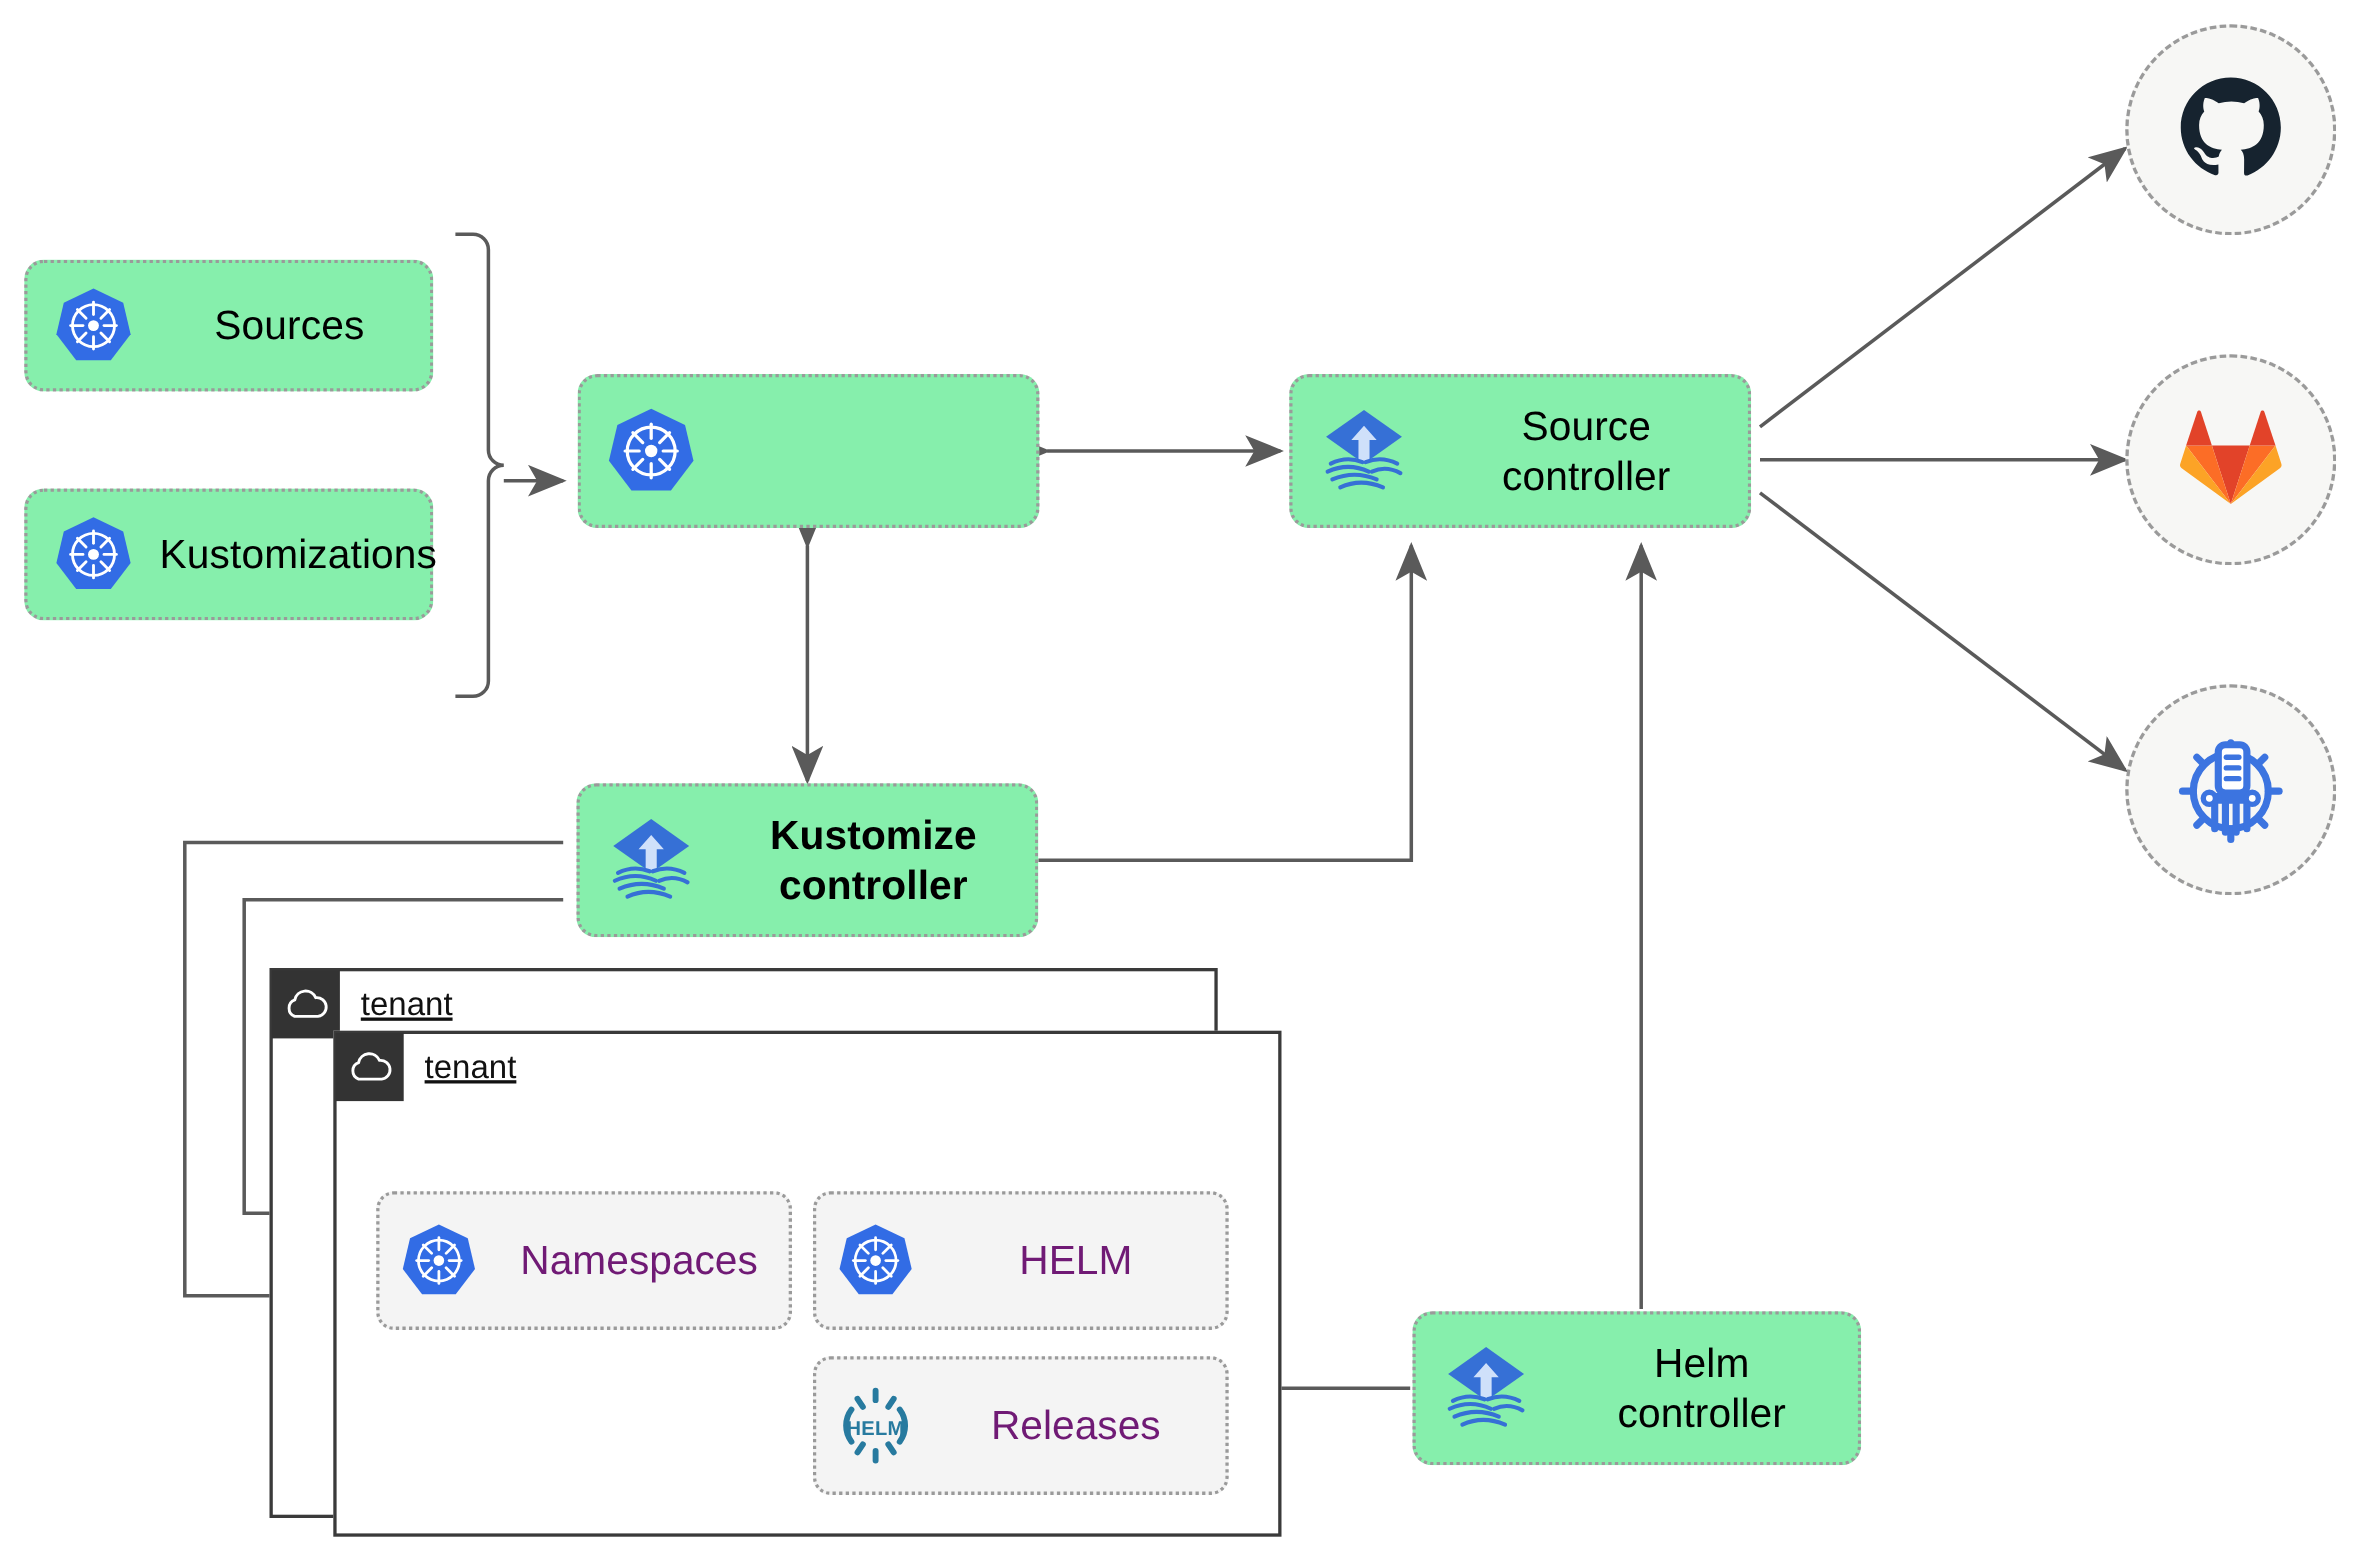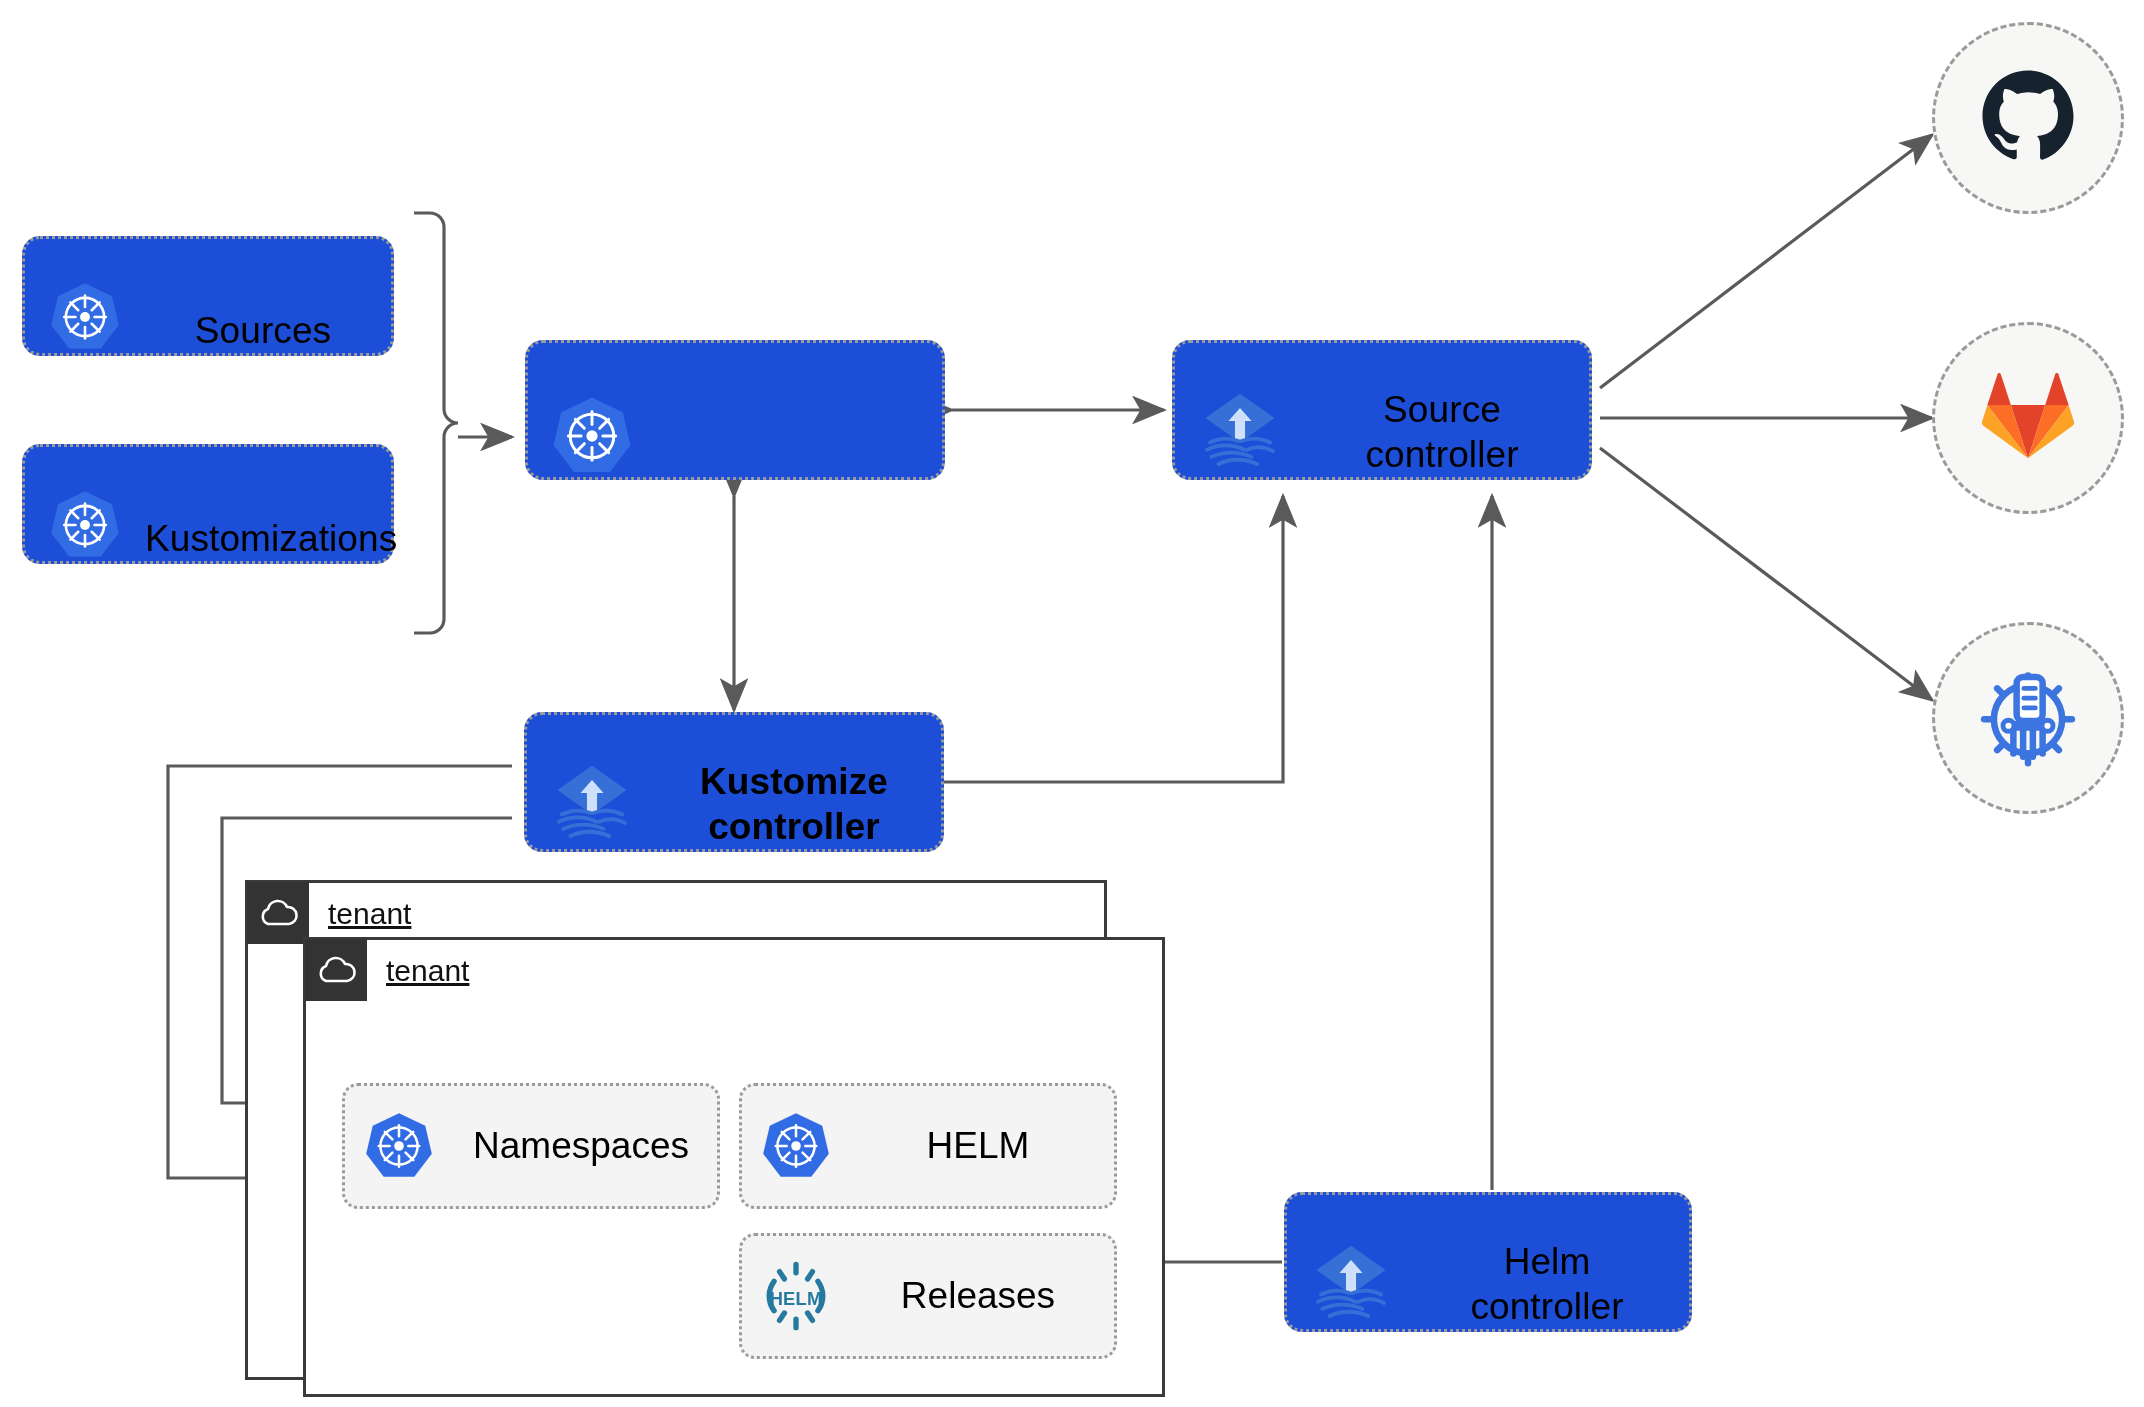--- a/index.html
+++ b/index.html
@@ -1,37 +1,37 @@
 <!DOCTYPE html>
 <html><head>
 <meta charset="utf-8">
 <style>
   html,body{margin:0;padding:0;background:#ffffff;}
   body{font-family:"Liberation Sans", sans-serif;}
   #stage{position:relative;width:2144px;height:1407px;background:#fff;overflow:hidden;}
   svg.edges{position:absolute;left:0;top:0;width:2144px;height:1407px;pointer-events:none;}
 
-  .node{position:absolute;box-sizing:border-box;background:#1d4ed8;
-        border:3px dotted #9a9a9a;border-radius:18px;display:flex;align-items:flex-end;}
+  .node{position:absolute;box-sizing:border-box;background:#86efac;
+        border:3px dotted #9a9a9a;border-radius:18px;display:flex;align-items:center;}
   .node .ico{flex:0 0 auto;display:flex;align-items:center;justify-content:center;}
   .node .lbl{flex:1 1 auto;text-align:center;color:#000;line-height:1.22;
              font-size:37px;letter-spacing:.1px;padding-right:10px;}
 
   .circ{position:absolute;box-sizing:border-box;border:3px dashed #9a9a9a;
         border-radius:50%;background:#f7f7f5;display:flex;align-items:center;justify-content:center;}
 
   .tenant{position:absolute;box-sizing:border-box;background:#fff;border:3px solid #3a3a3a;}
   .tenant .bar{position:absolute;left:-1px;top:-1px;width:62px;height:62px;background:#333333;
                display:flex;align-items:center;justify-content:center;}
   .tenant .tname{position:absolute;top:0;height:62px;display:flex;align-items:center;
                  font-size:30px;color:#111;text-decoration:underline;}
 
   .sub{position:absolute;box-sizing:border-box;background:#f4f4f4;border:3px dotted #9a9a9a;
        border-radius:16px;display:flex;align-items:center;}
-  .sub .slbl{flex:1;text-align:center;font-size:37px;color:#000000;padding-right:8px;}
+  .sub .slbl{flex:1;text-align:center;font-size:37px;color:#701a75;padding-right:8px;}
 </style>
 </head>
 <body>
 
 <div id="stage">
 
   <svg class="edges" viewBox="0 0 2144 1407">
     <defs>
       <marker id="ah" markerWidth="11" markerHeight="9" refX="10" refY="4.5" orient="auto">
         <path d="M0,0 L11,4.5 L0,9 L2.6,4.5 Z" fill="#5a5a5a"></path>

